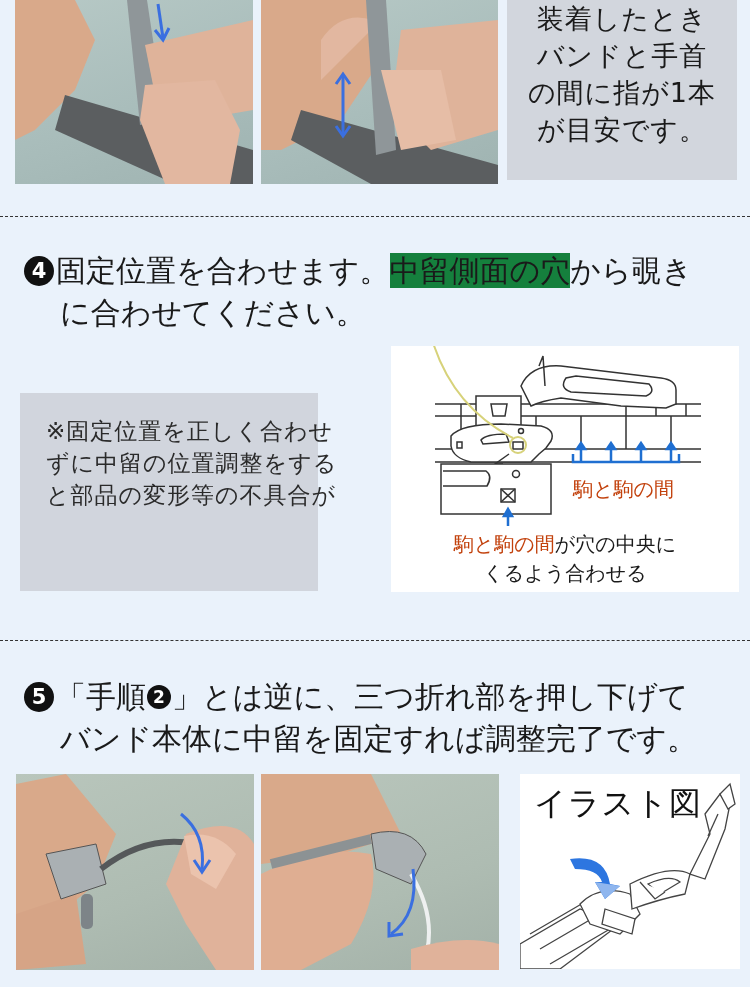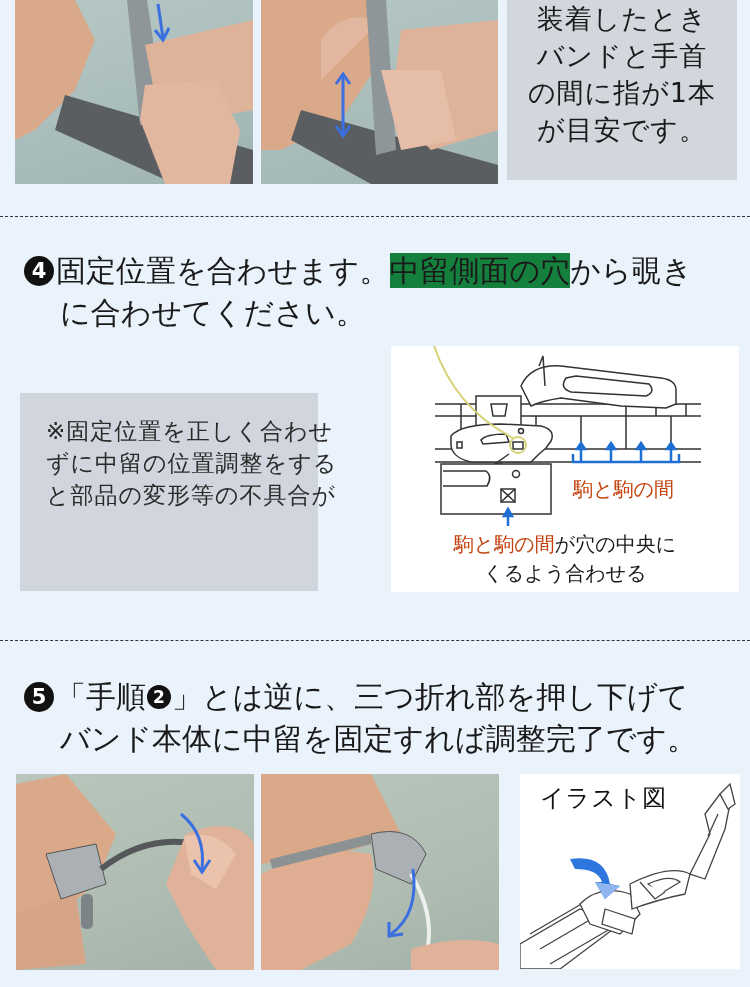--- a/index.html
+++ b/index.html
@@ -49,21 +49,21 @@
       position:absolute; left:391px; top:346px; width:348px; height:246px; background:#fff;
     }
     .diagram svg { position:absolute; left:0; top:0; }
     .diag-label-blue { color:#c2410c;margin-top:8px; }
     .diag-caption {
       position:absolute; left:0; width:348px; text-align:center; font-size:20px; line-height:29px; white-space:nowrap;
     }
     .illust {
       position:absolute; left:520px; top:774px; width:220px; height:195px; background:#fff;
     }
-    .illust-title { position:absolute; left:20px; top:8px; font-size:24px; color:#111; letter-spacing:1px; }
+    .illust-title { position:absolute; left:14px; top:8px; font-size:32px; color:#111; letter-spacing:1px; }
   </style>
 </head>
 <body>
 
 <div class="photo" style="left:15px; top:0; width:238px; height:184px;">
   <svg viewBox="0 0 238 184">
     <path d="M0,0 L60,0 L80,40 L60,90 L20,130 L0,140 Z" fill="#d9a98a"></path>
     <path d="M50,95 L238,150 L238,184 L160,184 L40,130 Z" fill="#5b5e60"></path>
     <path d="M112,0 L132,0 L150,120 L125,125 Z" fill="#8f9699"></path>
     <path d="M130,45 L238,20 L238,110 L180,120 L140,95 Z" fill="#dfb39a"></path>

